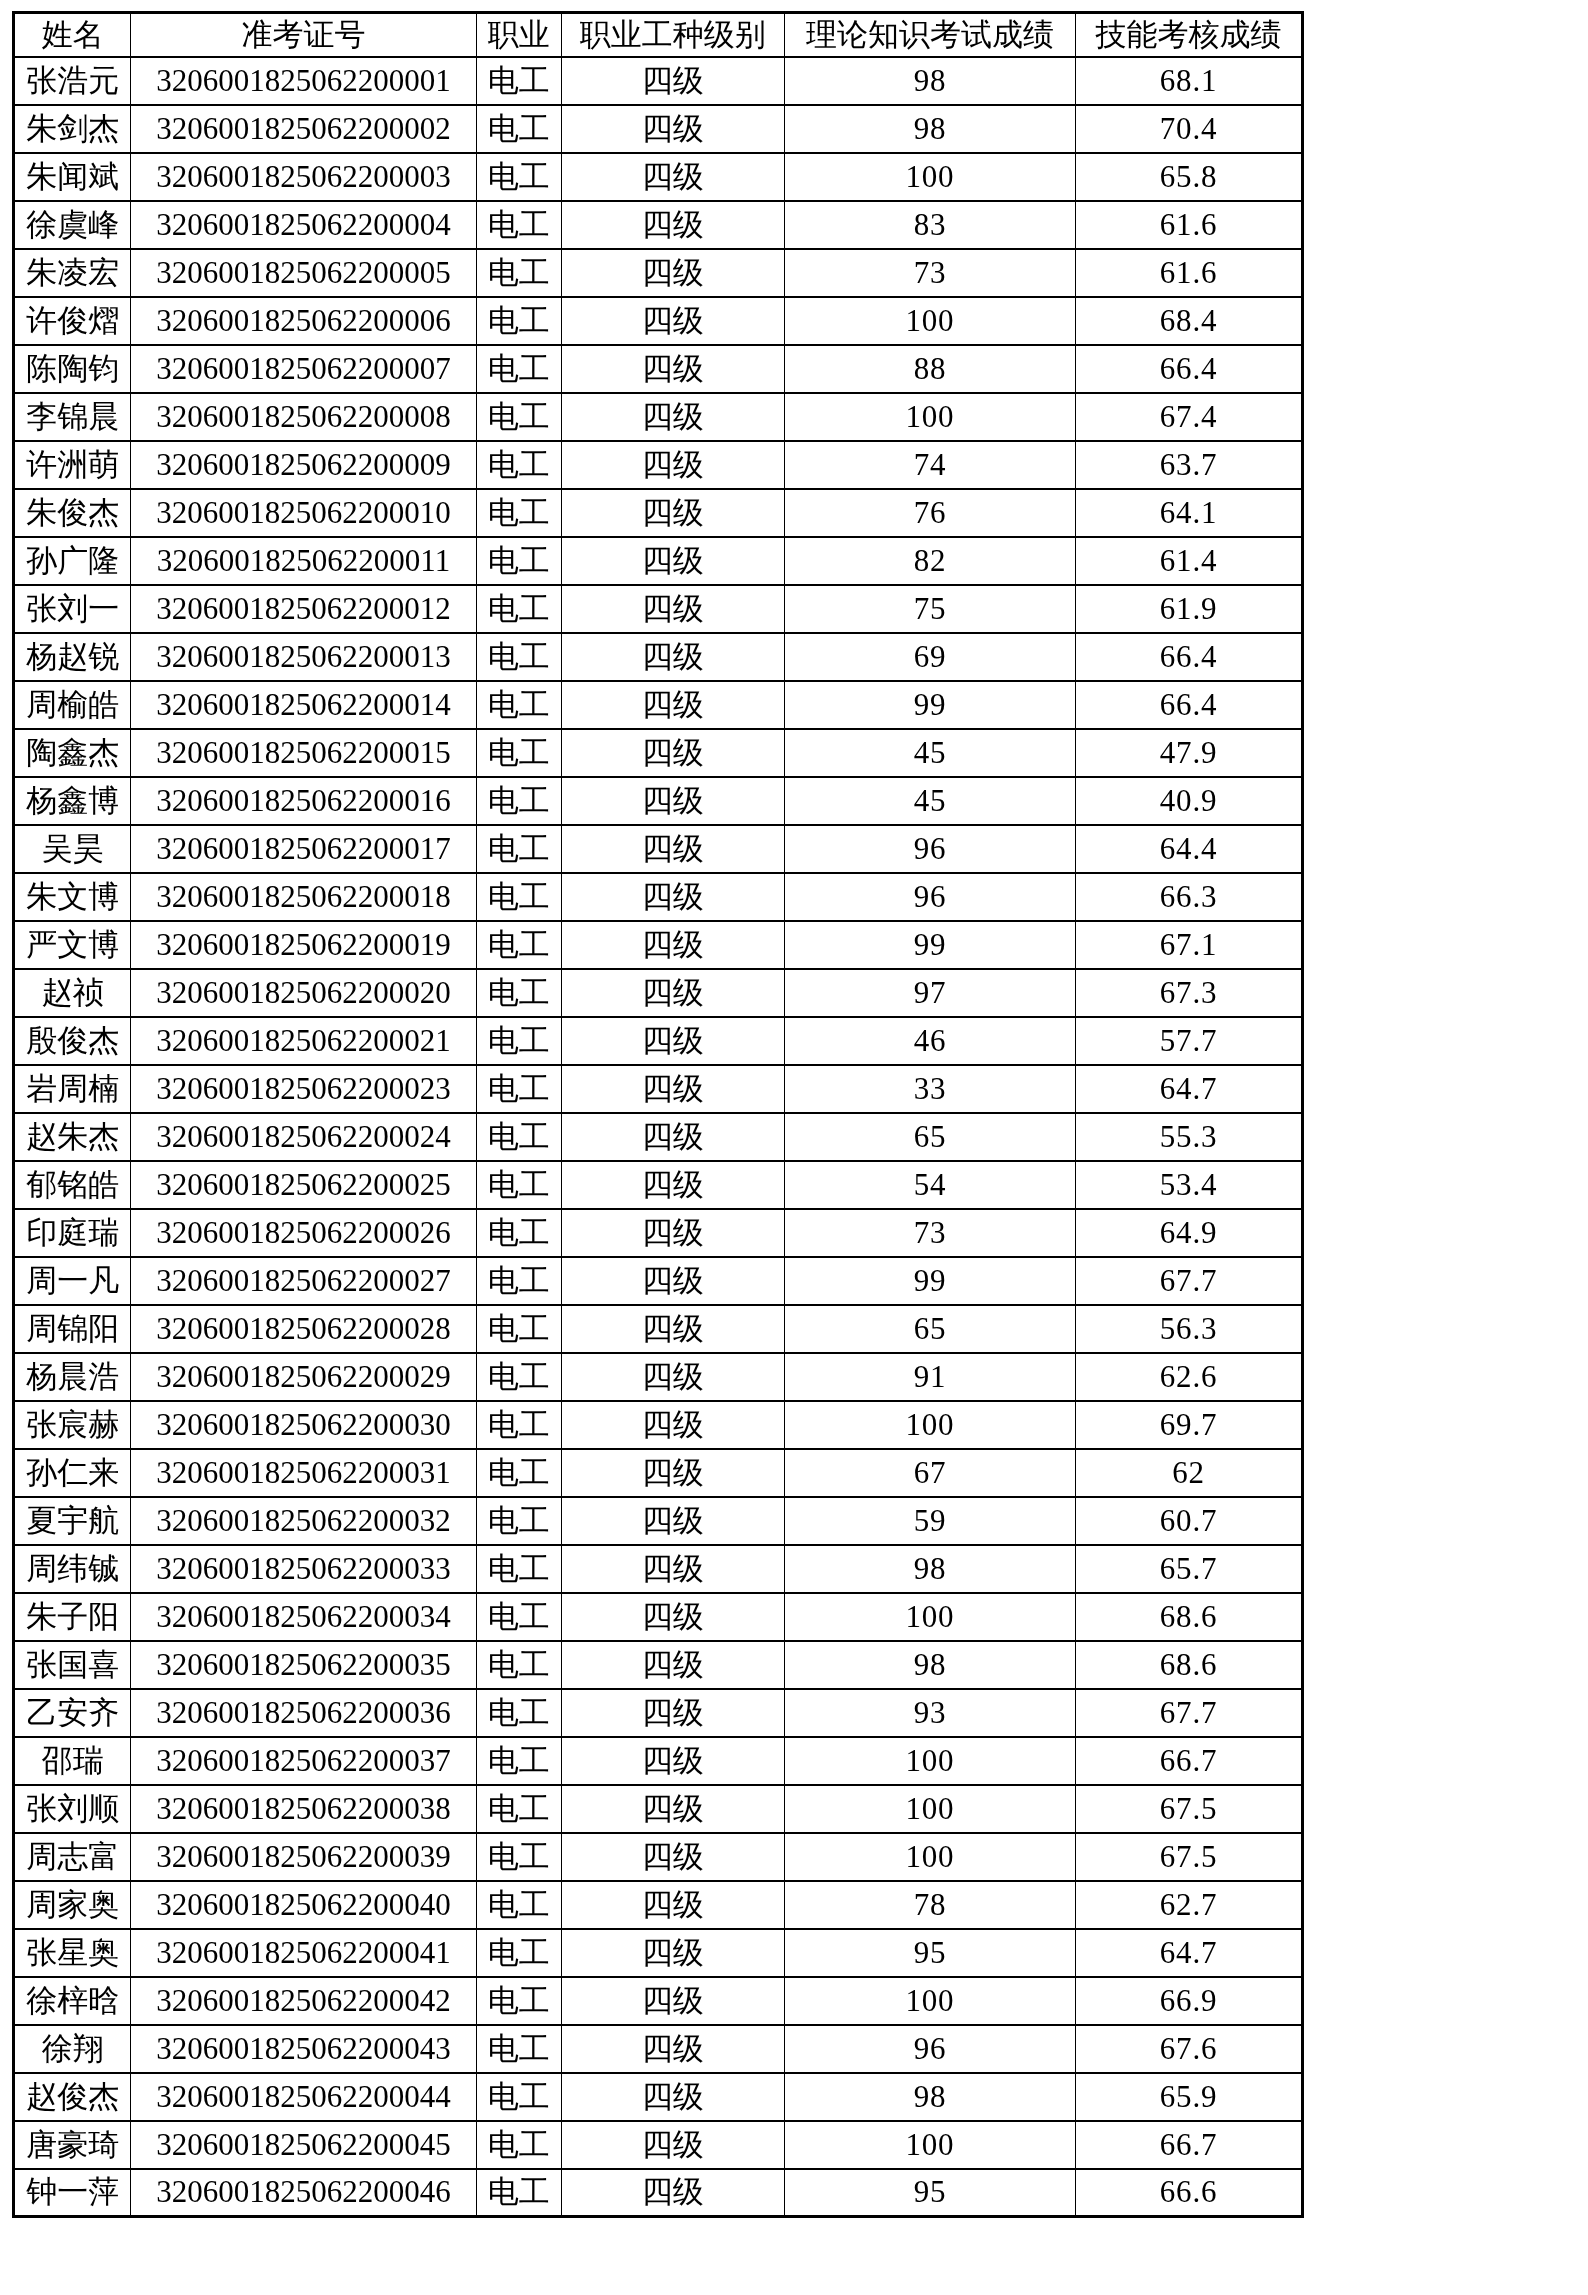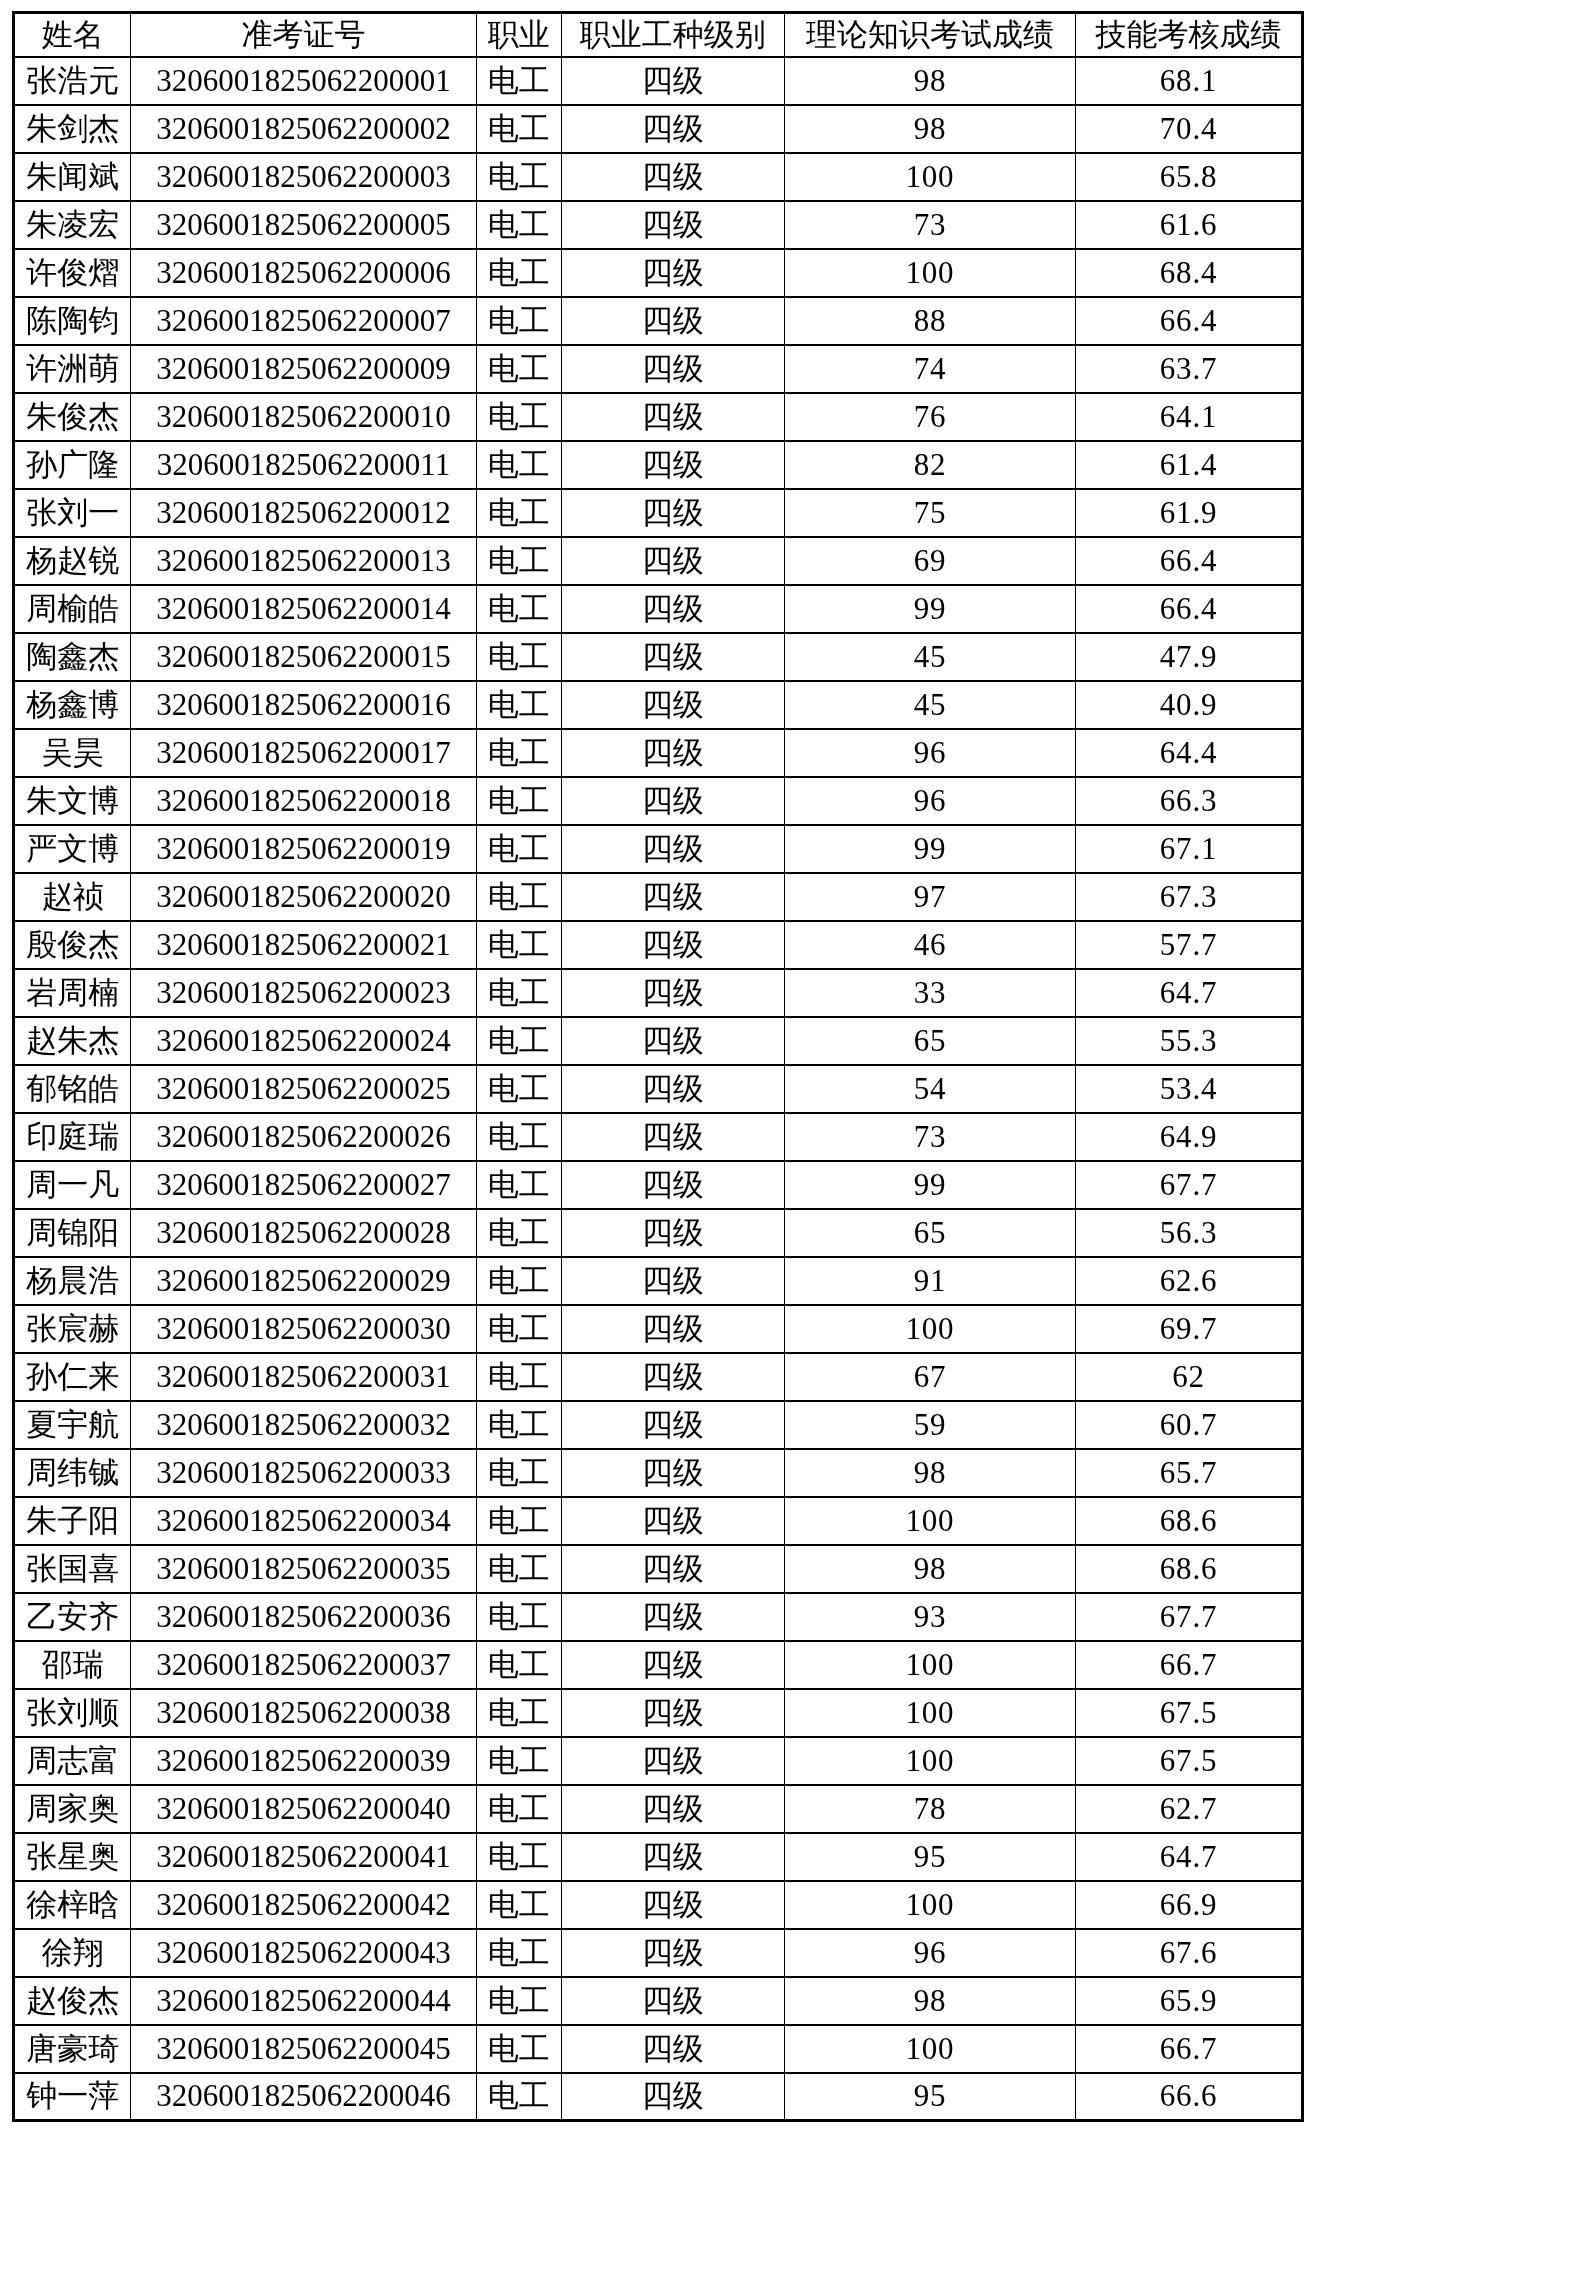--- a/index.html
+++ b/index.html
@@ -88,20 +88,28 @@
         </tr>
         <tr>
           <td>朱闻斌</td>
           <td>3206001825062200003</td>
           <td>电工</td>
           <td>四级</td>
           <td class="num">100</td>
           <td class="num">65.8</td>
         </tr>
         <tr>
+          <td>徐虞峰</td>
+          <td>3206001825062200004</td>
+          <td>电工</td>
+          <td>四级</td>
+          <td class="num">83</td>
+          <td class="num">61.6</td>
+        </tr>
+        <tr>
           <td>朱凌宏</td>
           <td>3206001825062200005</td>
           <td>电工</td>
           <td>四级</td>
           <td class="num">73</td>
           <td class="num">61.6</td>
         </tr>
         <tr>
           <td>许俊熠</td>
           <td>3206001825062200006</td>
@@ -110,20 +118,28 @@
           <td class="num">100</td>
           <td class="num">68.4</td>
         </tr>
         <tr>
           <td>陈陶钧</td>
           <td>3206001825062200007</td>
           <td>电工</td>
           <td>四级</td>
           <td class="num">88</td>
           <td class="num">66.4</td>
+        </tr>
+        <tr>
+          <td>李锦晨</td>
+          <td>3206001825062200008</td>
+          <td>电工</td>
+          <td>四级</td>
+          <td class="num">100</td>
+          <td class="num">67.4</td>
         </tr>
         <tr>
           <td>许洲萌</td>
           <td>3206001825062200009</td>
           <td>电工</td>
           <td>四级</td>
           <td class="num">74</td>
           <td class="num">63.7</td>
         </tr>
         <tr>

